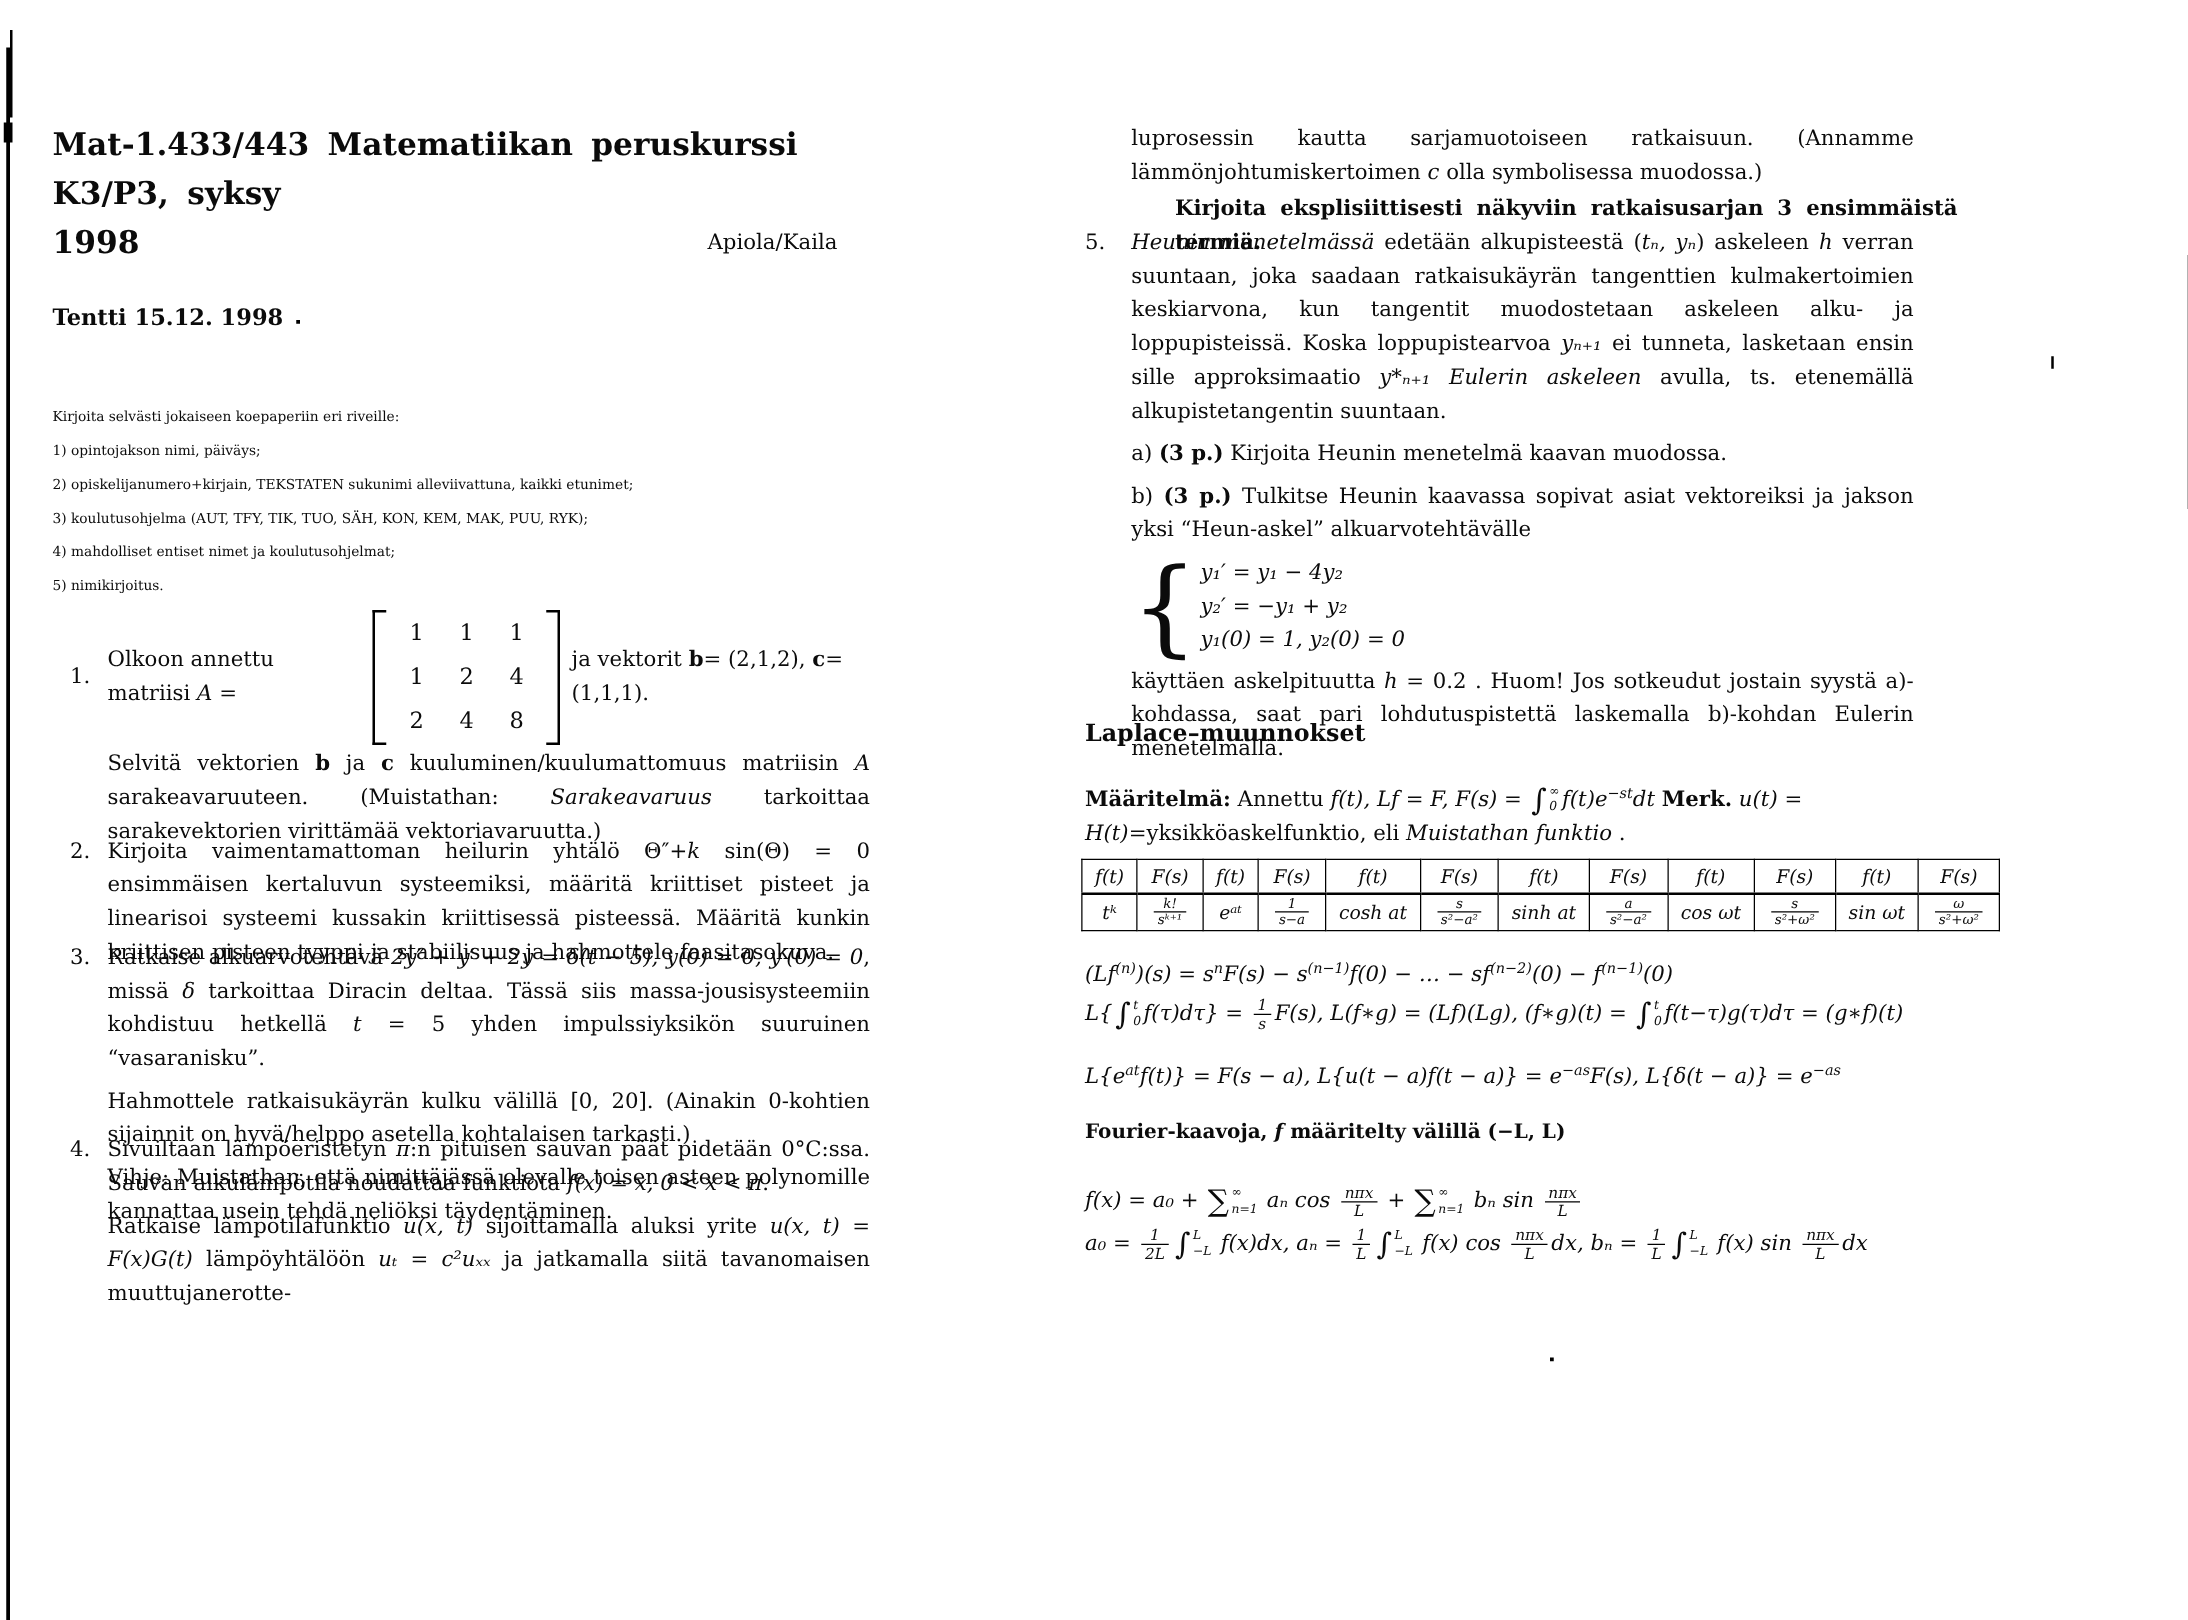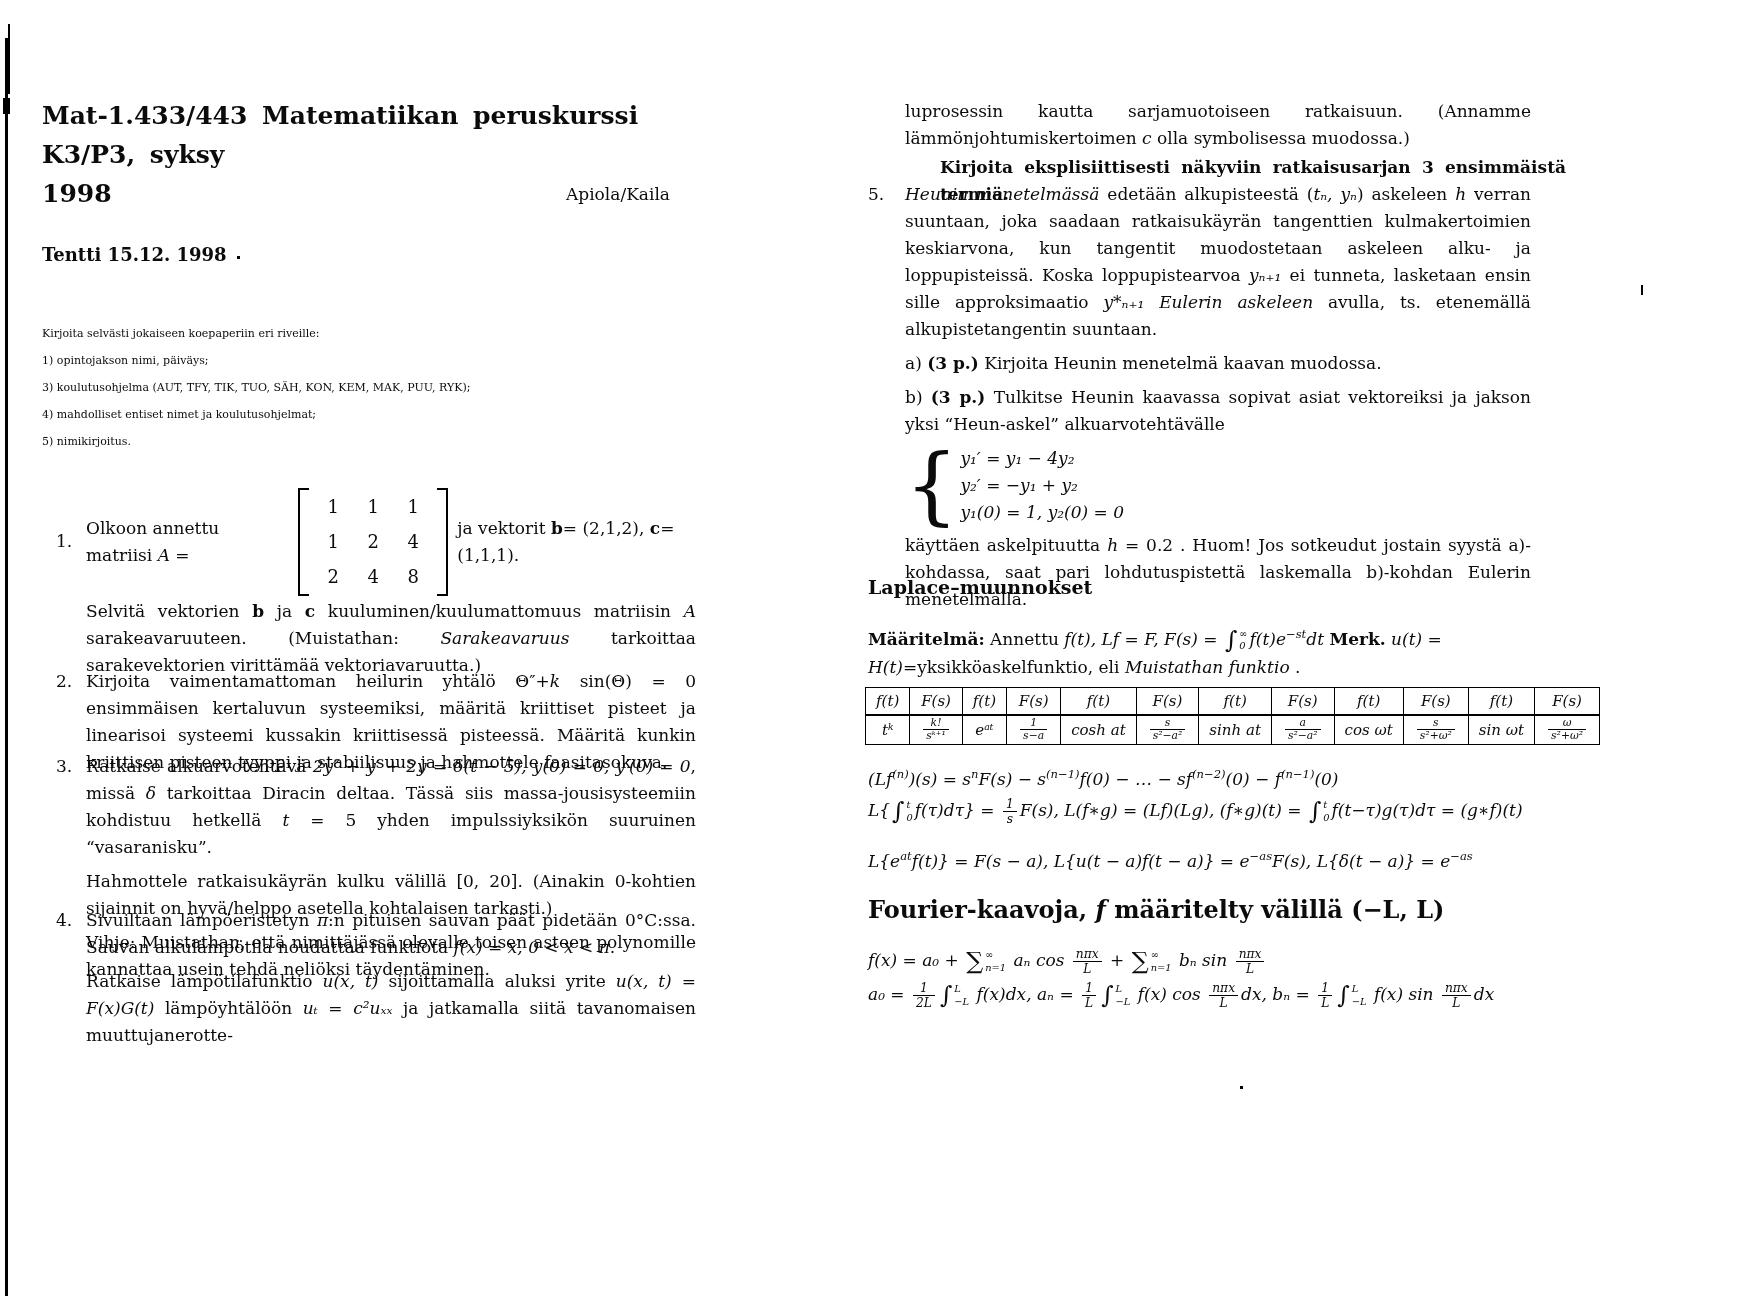--- a/index.html
+++ b/index.html
@@ -46,21 +46,21 @@
   
   #laplace-table{left:865px; top:687px; border-collapse:collapse; font-size:15px;}
   #laplace-table td{border:1.6px solid #000; padding:1px 10px; text-align:center; height:24px;}
   #laplace-table tr.hdr td{border-bottom:2.4px solid #000; font-style:italic;}
   .it{font-style:italic;}
   
   .formula{font-size:17px; line-height:27px;}
   #lf1{left:868px; top:761px; width:680px;}
   #lf2{left:868px; top:797px; width:690px;}
   #lf3{left:868px; top:843px; width:680px;}
-  #fourier-h{left:868px; top:895px; font-size:24px; font-weight:bold;}
+  #fourier-h{left:868px; top:895px; font-size:16px; font-weight:bold;}
   #f-line1{left:868px; top:947px; width:680px;}
   #f-line2{left:868px; top:981px; width:690px;}
   #f-footer{left:868px; top:1028px; width:660px;}
   
   .s-b{font-weight:bold;}
   .s-i{font-style:italic;}
   .s-bi{font-weight:bold; font-style:italic;}
   .s-sup{vertical-align:super; font-size:68%;text-align:right;}
   
   .mfrac{display:inline-flex; flex-direction:column; text-align:center; vertical-align:middle;
@@ -89,20 +89,21 @@
     <div>1998</div>
   </div>
 
   <div class="abs" id="authors">Apiola/Kaila</div>
 
   <div class="abs" id="examdate">Tentti 15.12. 1998</div>
 
   <div class="abs" id="instructions">
     <div>Kirjoita selvästi jokaiseen koepaperiin eri riveille:</div>
     <div>1) opintojakson nimi, päiväys;</div>
+    <div>2) opiskelijanumero+kirjain, TEKSTATEN sukunimi alleviivattuna, kaikki etunimet;</div>
     <div>3) koulutusohjelma (AUT, TFY, TIK, TUO, SÄH, KON, KEM, MAK, PUU, RYK);</div>
     <div>4) mahdolliset entiset nimet ja koulutusohjelmat;</div>
     <div>5) nimikirjoitus.</div>
   </div>
 
   <div class="abs prob" id="p1">
     <div class="pnum" style="padding-top:42px;">1.</div>
     <div class="pbody">
       <div class="m-line para noj">
         <span><span>Olkoon annettu matriisi </span><span class="s-i">A</span><span> =</span></span>

